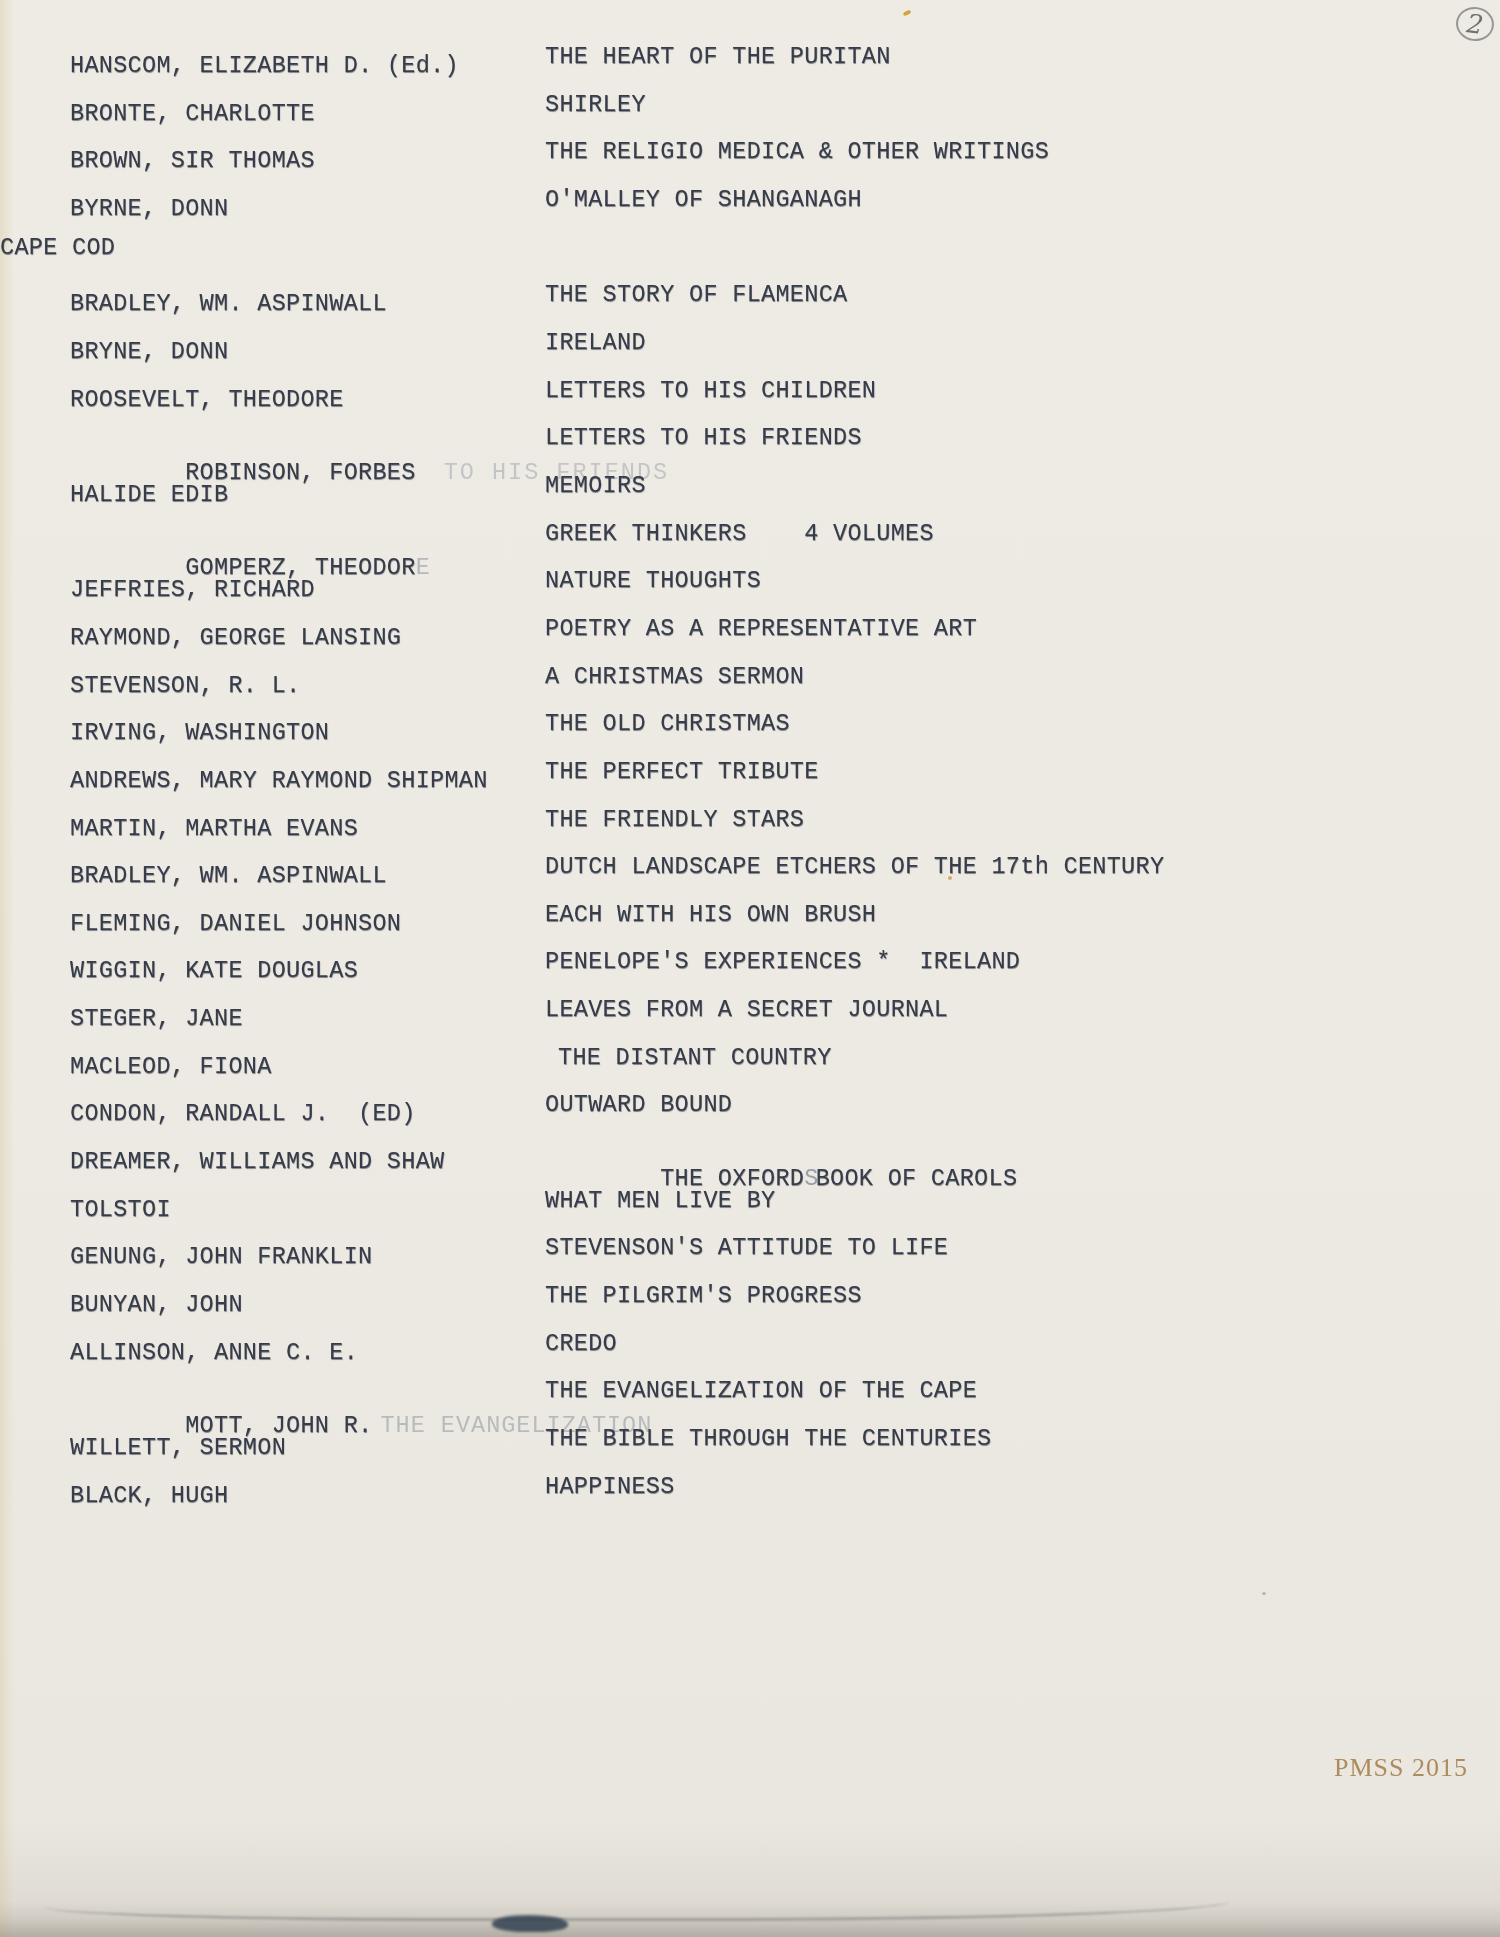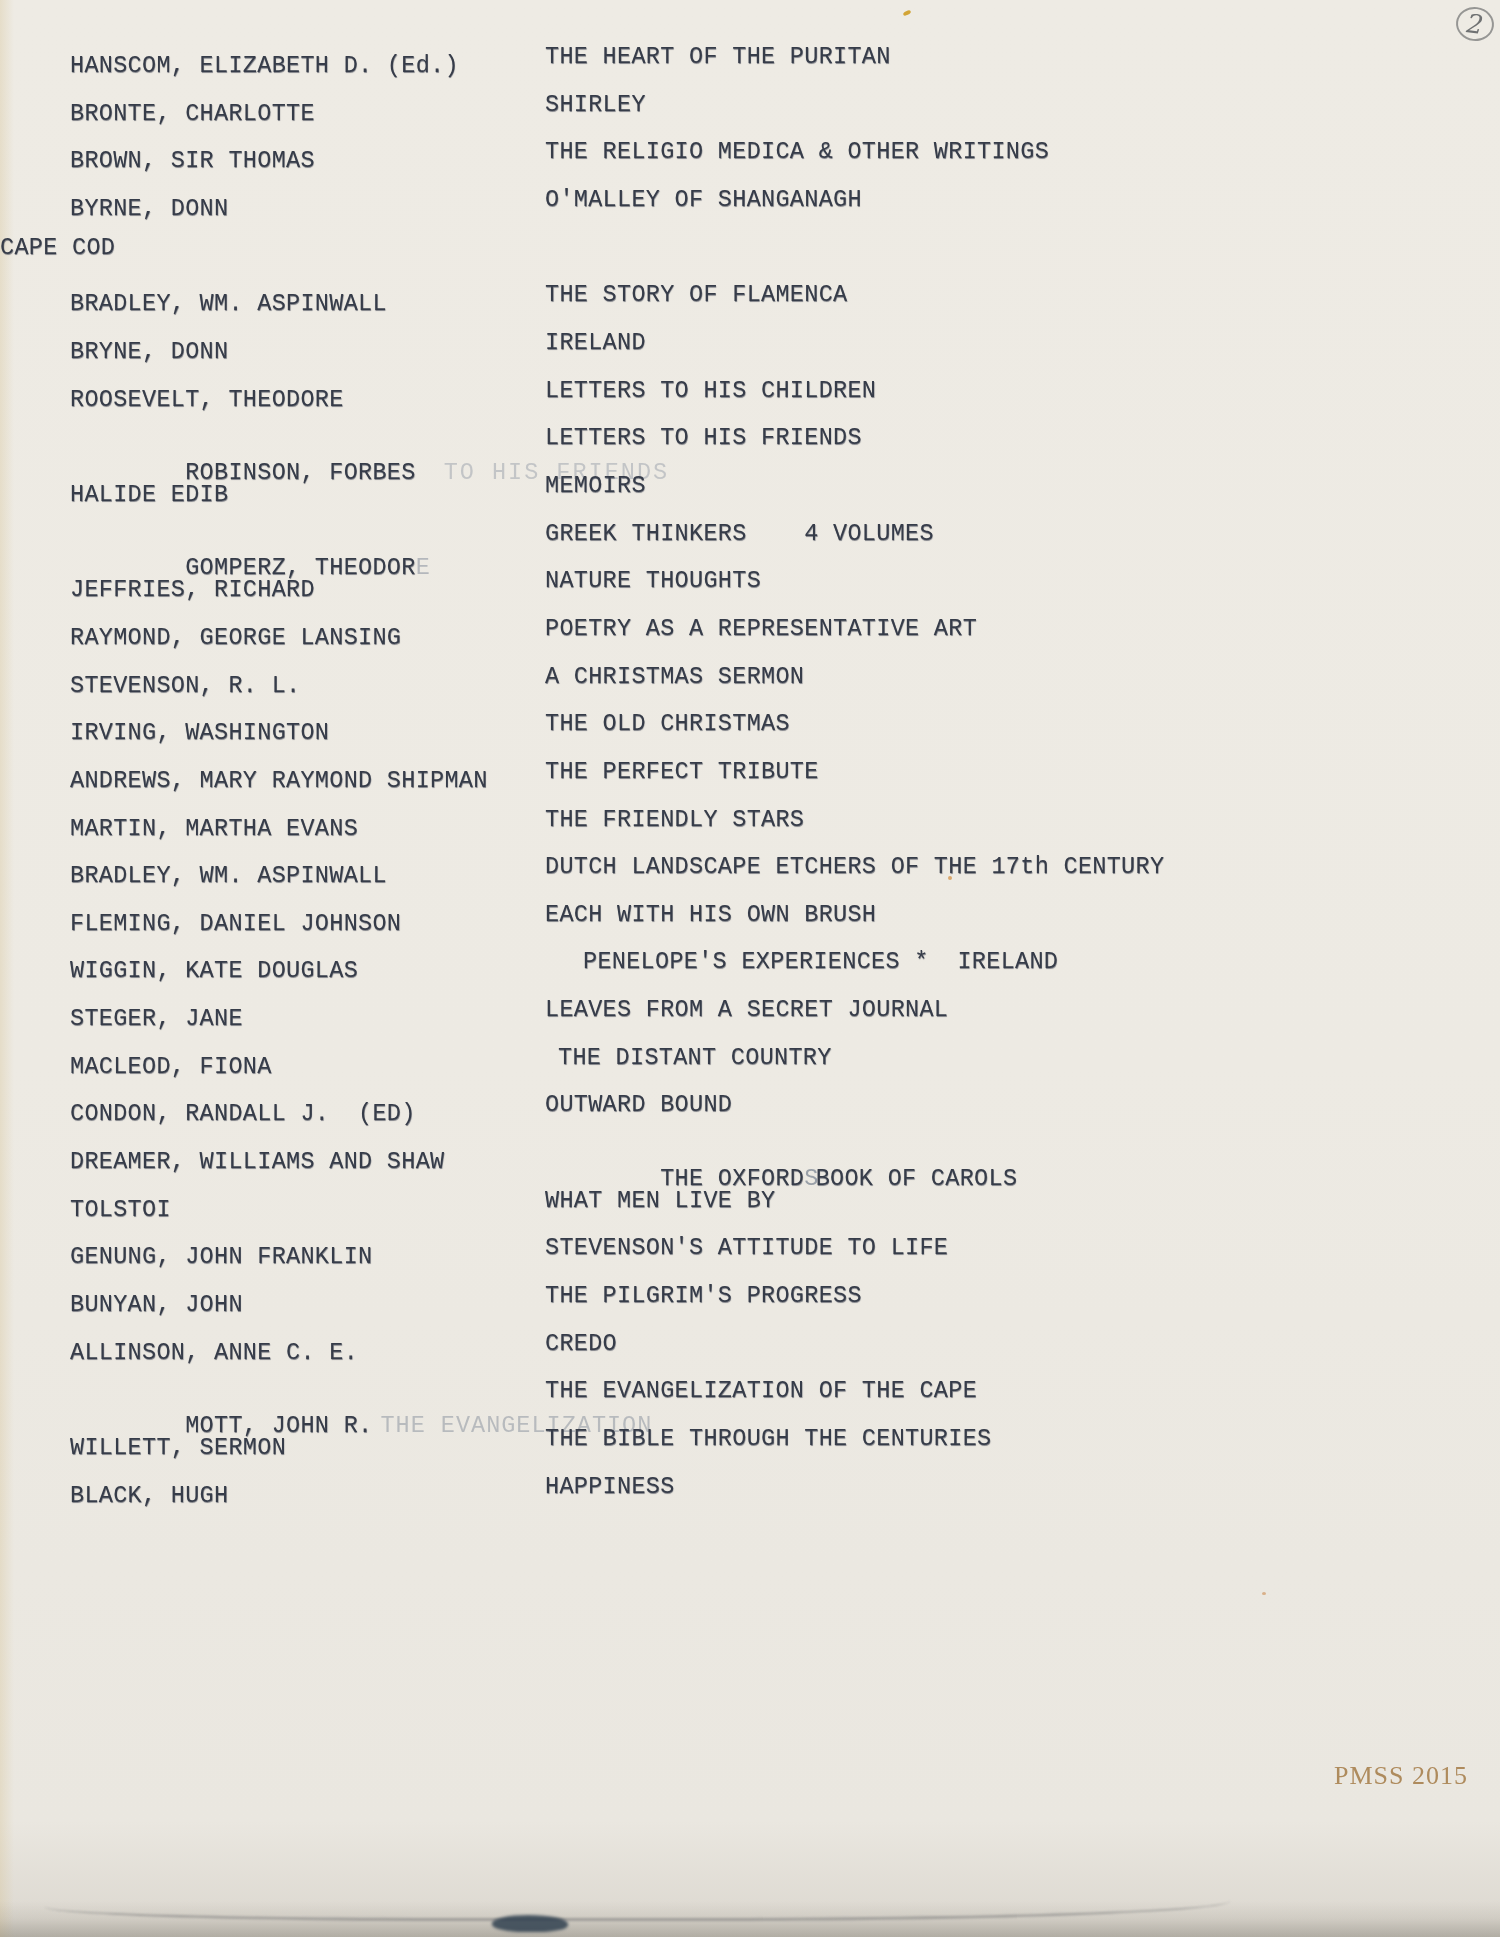--- a/index.html
+++ b/index.html
@@ -13,31 +13,31 @@
   .row{display:flex;height:47.67px;align-items:flex-start;}
   .author{width:475px;margin-left:70px;padding-top:13px;white-space:pre;}
   .title{padding-top:4px;white-space:pre;}
   .author,.title{font-size:23.5px;line-height:1.1;letter-spacing:.3px;}
   .ink{text-shadow:.4px .6px .7px rgba(44,50,66,.55);}
   .ghost{color:rgba(75,90,115,.26);text-shadow:none;}
   .g-robinson{margin-left:28px;letter-spacing:2px;}
   .g-gomperz{color:rgba(75,90,115,.35);}
   .g-mott{margin-left:8px;color:rgba(75,90,115,.32);letter-spacing:1px;}
   .g-ox{color:rgba(70,85,110,.5);margin-right:-3px;}
-  .indent-lg{margin-left:38px;}
+  .indent-lg{}
   .indent-sm{margin-left:13px;}
   .page-num{
     position:absolute;top:7px;right:6px;width:38px;height:34px;
     border:2px solid rgba(112,114,114,.7);border-radius:50%;
     display:flex;align-items:center;justify-content:center;
     font-family:"DejaVu Serif",serif;font-style:italic;font-size:26px;
     color:#6f7172;transform:rotate(7deg);box-sizing:border-box;
   }
   .watermark{
-    position:absolute;right:32px;bottom:146px;
+    position:absolute;right:32px;bottom:154px;
     font-family:"Liberation Serif",serif;font-size:26px;
     color:rgba(161,118,64,.82);letter-spacing:1px;
   }
   .bottom-shade{
     position:absolute;left:0;right:0;bottom:0;height:36px;
     background:linear-gradient(180deg,rgba(120,114,102,0) 0%,rgba(120,114,102,.14) 55%,rgba(92,88,78,.26) 100%);
   }
   .bottom-edge{
     position:absolute;left:45px;right:270px;bottom:16px;height:24px;
     border-bottom:3px solid rgba(72,76,82,.34);

